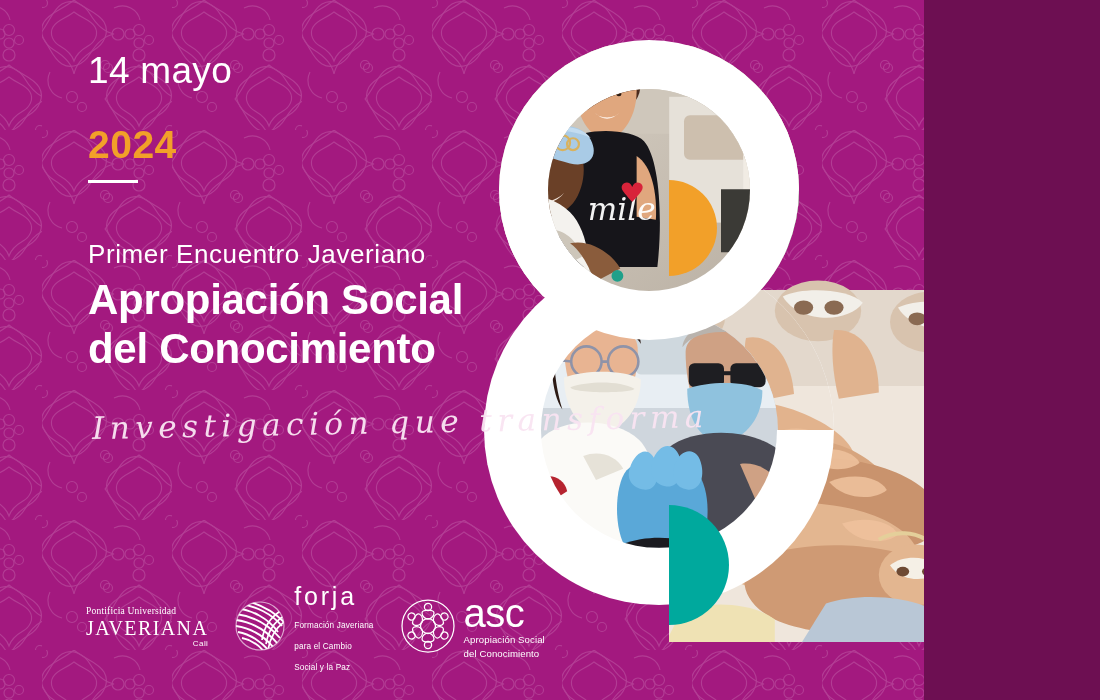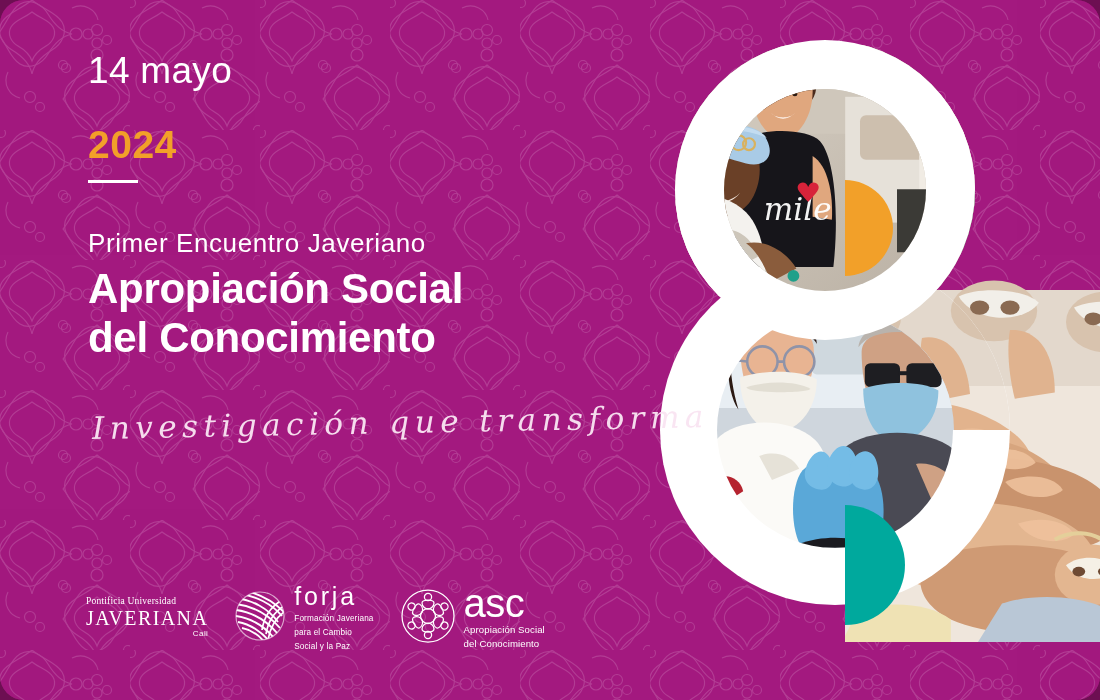--- a/index.html
+++ b/index.html
@@ -5,25 +5,24 @@
   html, body {
     margin: 0;
     padding: 0;
     background: #6d0f52;
   }
   body {
     font-family: "Liberation Sans", sans-serif;
   }
   #poster {
     position: relative;
-    width: 1100px;
+    width: 924px;
     height: 700px;
     overflow: hidden;
     background: #a3197f;
-    border-radius: 24px;
   }
 
   
   .pattern-layer {
     position: absolute;
     inset: 0;
     z-index: 1;
     opacity: 0.55;
   }
   .pattern-layer svg { display: block; width: 100%; height: 100%; }
@@ -57,21 +56,21 @@
     margin-top: 32px;
   }
   .date-rule {
     margin-top: 12px;
     width: 50px; height: 3px;
     background: #ffffff;
   }
 
   .headline-block {
     position: absolute;
-    left: 88px; top: 228px;
+    left: 88px; top: 239px;
     color: #ffffff;
   }
   .headline-kicker {
     font-size: 26px;
     font-weight: 400;
     letter-spacing: 0.6px;
     line-height: 1.2;
     margin-bottom: 6px;
     color: #ffffff;
   }
@@ -126,21 +125,21 @@
   }
   .jav-line3 { font-size: 8px; text-align: right; letter-spacing: 0.4px; font-family: Liberation Sans, sans-serif; margin-top: 1px; }
 
   .forja-text { line-height: 1.08; }
   .forja-word {
     font-family: Liberation Sans, sans-serif;
     font-size: 25px;
     letter-spacing: 2.8px;
     font-weight: 400;
   }
-  .forja-sub { font-size: 8.2px; letter-spacing: 0.15px; line-height: 1.35; margin-top: 3px; }
+  .forja-sub { font-size: 8.2px; letter-spacing: 0.15px; line-height: 1.35; margin-top: 10px; }
 
   .asc-text { line-height: 1; }
   .asc-word {
     font-size: 40px;
     font-weight: 400;
     letter-spacing: -0.5px;
     line-height: 0.92;
   }
   .asc-sub { font-size: 9.6px; letter-spacing: 0.1px; line-height: 1.3; margin-top: 2px; }
 

